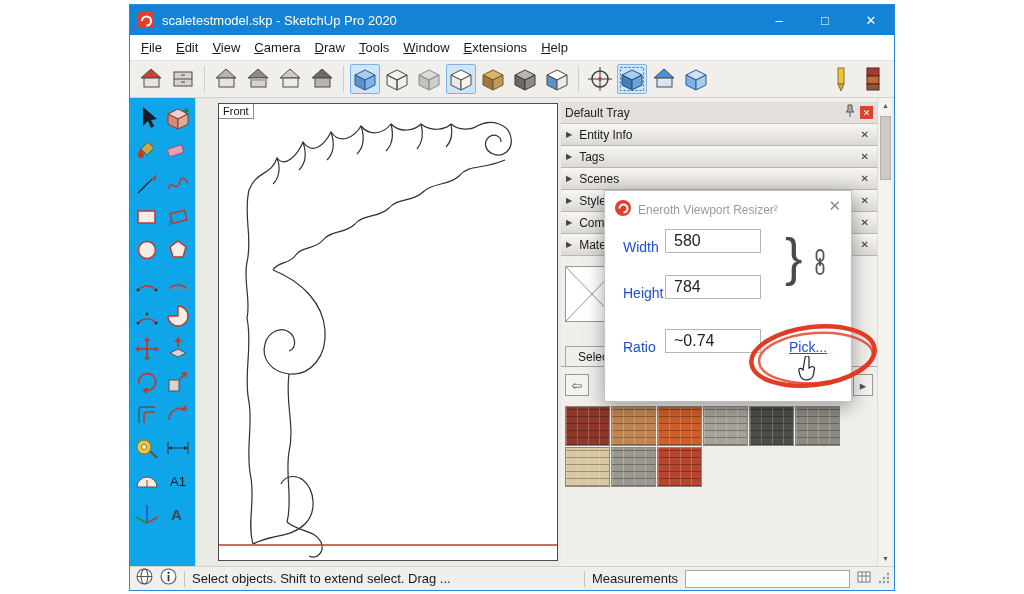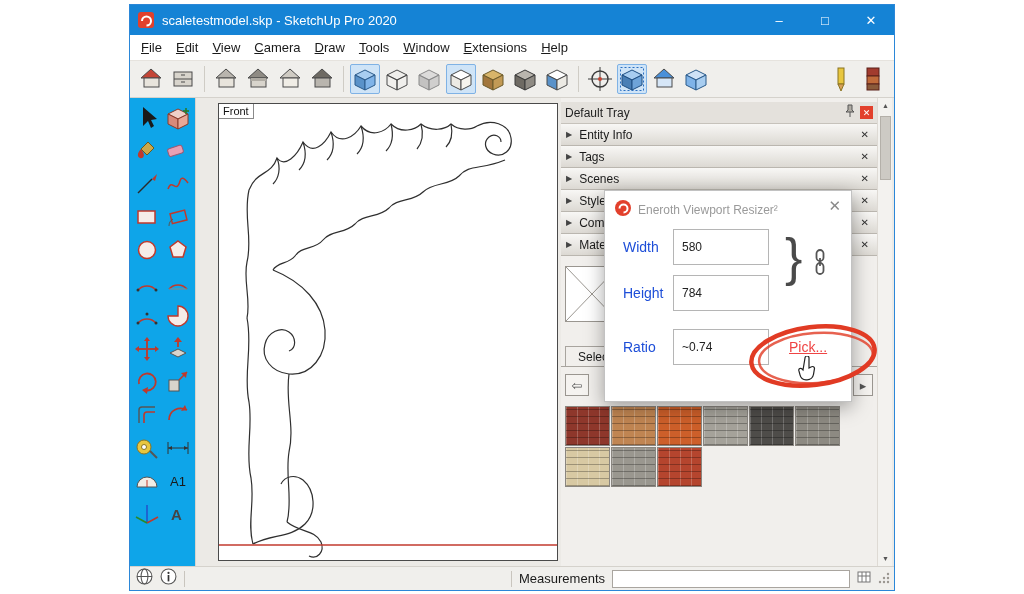--- a/index.html
+++ b/index.html
@@ -69,25 +69,25 @@
     justify-content:center; font-size:7px; color:#555; }
   .sb-thumb { position:absolute; left:2px; top:18px; width:11px; height:64px; background:#cdcac4;
     border:1px solid #b4b0a9; }
   
   .dialog { position:absolute; left:604px; top:190px; width:248px; height:212px; background:#fff;
     border:1px solid #c2c2c2; box-shadow:0 5px 18px rgba(0,0,0,.35); z-index:40; }
   .dlg-title { position:absolute; left:10px; top:9px; display:flex; align-items:center; gap:7px; }
   .dlg-title span { font-size:12px; color:#9a9a9a; }
   .dlg-close { position:absolute; right:10px; top:6px; font-size:15px; color:#8a8a8a; }
   .dlg-label { position:absolute; left:18px; font-size:14px; color:#1d4ed8; }
-  .dlg-input { position:absolute; left:68px; width:96px; height:36px; border:1px solid #b5b5b5;
-    font-size:12px; color:#222; padding-left:8px; font-family:"Liberation Sans",sans-serif; background:#fff; }
+  .dlg-input { position:absolute; left:60px; width:96px; height:24px; border:1px solid #b5b5b5;
+    font-size:16px; color:#222; padding-left:8px; font-family:"Liberation Sans",sans-serif; background:#fff; }
   .dlg-brace { position:absolute; left:180px; top:36px; font-size:52px; color:#4a4a4a; font-weight:200; }
   .chain { position:absolute; left:208px; top:58px; }
-  .pick-link { position:absolute; left:184px; top:148px; font-size:14px; color:#ef4444;
+  .pick-link { position:absolute; left:184px; top:148px; font-size:14px; color:#1d4ed8;
     text-decoration:underline; }
   .annotation { position:absolute; left:742px; top:318px; z-index:50; pointer-events:none; }
   .hand-cursor { position:absolute; left:796px; top:356px; z-index:51; pointer-events:none; }
   
   .statusbar { height:24px; background:#f0efec; border-top:1px solid #d5d2cc; display:flex;
     align-items:center; padding:0 4px 0 6px; gap:7px; flex:0 0 auto; }
   .vsep { width:1px; height:16px; background:#c9c5be; }
   .status-hint { font-size:13px; color:#1a1a1a; }
   .meas-label { font-size:13px; color:#1a1a1a; }
   .meas-input { flex:1; height:18px; border:1px solid #a9a59f; background:#fff; font-size:12px;
@@ -542,20 +542,21 @@
           <circle cx="8" cy="8" r="7" fill="#fff" stroke="#555"></circle>
           <ellipse cx="8" cy="8" rx="3.2" ry="7" fill="none" stroke="#555"></ellipse>
           <line x1="1" y1="8" x2="15" y2="8" stroke="#555"></line>
         </svg></span>
     <span><svg width="17" height="17" viewBox="0 0 16 16">
           <circle cx="8" cy="8" r="7" fill="#fff" stroke="#555"></circle>
           <circle cx="8" cy="4.6" r="1" fill="#333"></circle>
           <rect x="7.2" y="6.6" width="1.6" height="6" fill="#333"></rect>
         </svg></span>
     <span class="vsep"></span>
+    <span class="status-hint">Select objects. Shift to extend select. Drag ...</span>
     <span class="push"></span>
     <span class="vsep"></span>
     <span class="meas-label">Measurements</span>
     <input class="meas-input" style="max-width: 238px;" value="">
     <span><svg width="14" height="14" viewBox="0 0 14 14">
           <rect x="1" y="2" width="12" height="10" fill="#fff" stroke="#777"></rect>
           <line x1="1" y1="6" x2="13" y2="6" stroke="#777"></line>
           <line x1="5" y1="2" x2="5" y2="12" stroke="#777"></line>
           <line x1="9" y1="2" x2="9" y2="12" stroke="#777"></line>
         </svg></span>

